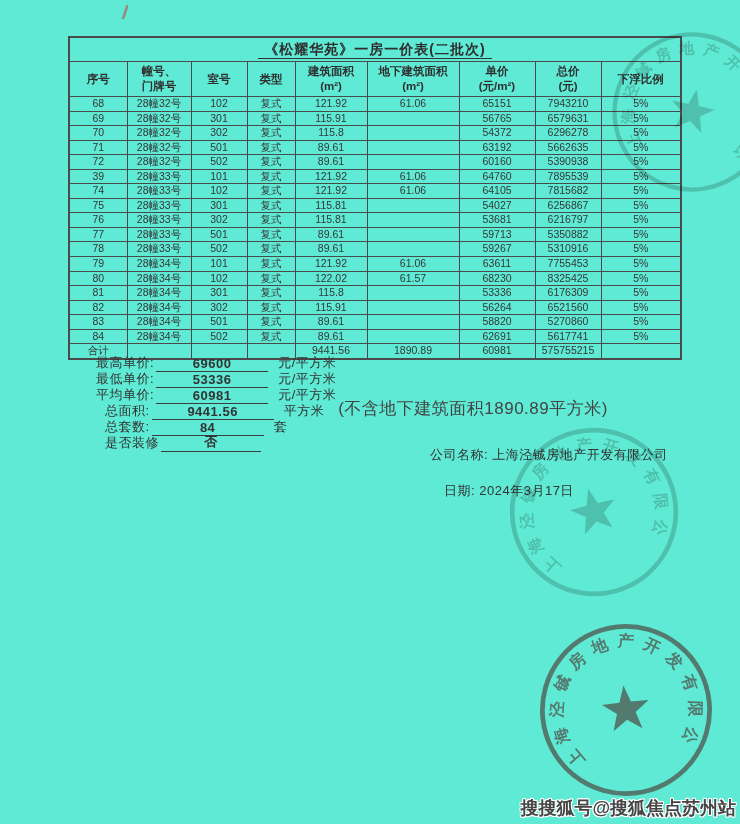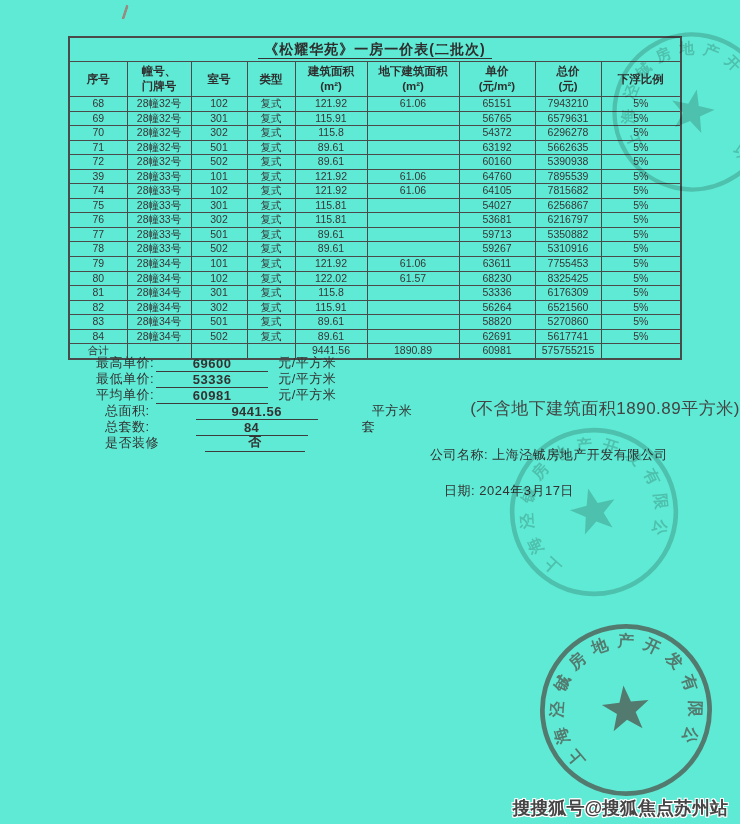--- a/index.html
+++ b/index.html
@@ -35,21 +35,21 @@
     text-align:center;font-size:10.5px;color:#363636;
     height:11px;padding:1px 2px;line-height:1.1;
     white-space:nowrap;overflow:hidden;
   }
   
   .summary{
     position:absolute;left:96px;top:356px;
     font-size:13px;color:#333;font-weight:500;letter-spacing:.5px;
   }
   .sum-line{display:flex;align-items:flex-end;height:15.5px;margin-bottom:.5px;}
-  .sum-line.indent{margin-left:9px;gap:44px;}
+  .sum-line.indent{margin-left:9px;}
   .sum-label{white-space:nowrap;}
   .sum-value{
     display:inline-block;width:112px;text-align:center;
     border-bottom:1.5px solid #3c3c3c;margin-left:2px;
     font-weight:600;
   }
   .sum-line.w-wide .sum-value{width:122px;}
   .sum-line.w-short .sum-value{width:100px;}
   .sum-unit{margin-left:10px;white-space:nowrap;}
   .sum-note{margin-left:14px;font-size:17px;color:#444;white-space:nowrap;font-weight:500;}
@@ -60,21 +60,21 @@
   }
   .company .line2{margin-left:14px;margin-top:18px;}
   
   .stamp{position:absolute;pointer-events:none;mix-blend-mode:multiply;}
   .stamp svg{display:block;}
   .stamp-top{left:604px;top:24px;opacity:.42;transform:rotate(12deg);}
   .stamp-mid{left:501px;top:419px;opacity:.45;transform:rotate(-14deg);}
   .stamp-red{left:531px;top:615px;opacity:.85;transform:rotate(-6deg);}
   
   .watermark{
-    position:absolute;right:12px;top:796px;
+    position:absolute;right:4px;top:796px;
     font-size:18px;font-weight:bold;color:#454545;letter-spacing:0;
     text-shadow:1px 1px 0 #fff,-1px -1px 0 #fff,1px -1px 0 #fff,-1px 1px 0 #fff,0 1px 0 #fff,0 -1px 0 #fff;
     white-space:nowrap;
   }
   
   .red-mark{
     position:absolute;left:114px;top:3px;width:10px;height:15px;
     border-right:3px solid rgba(200,60,60,.55);
     transform:rotate(18deg);border-radius:2px;
   }

